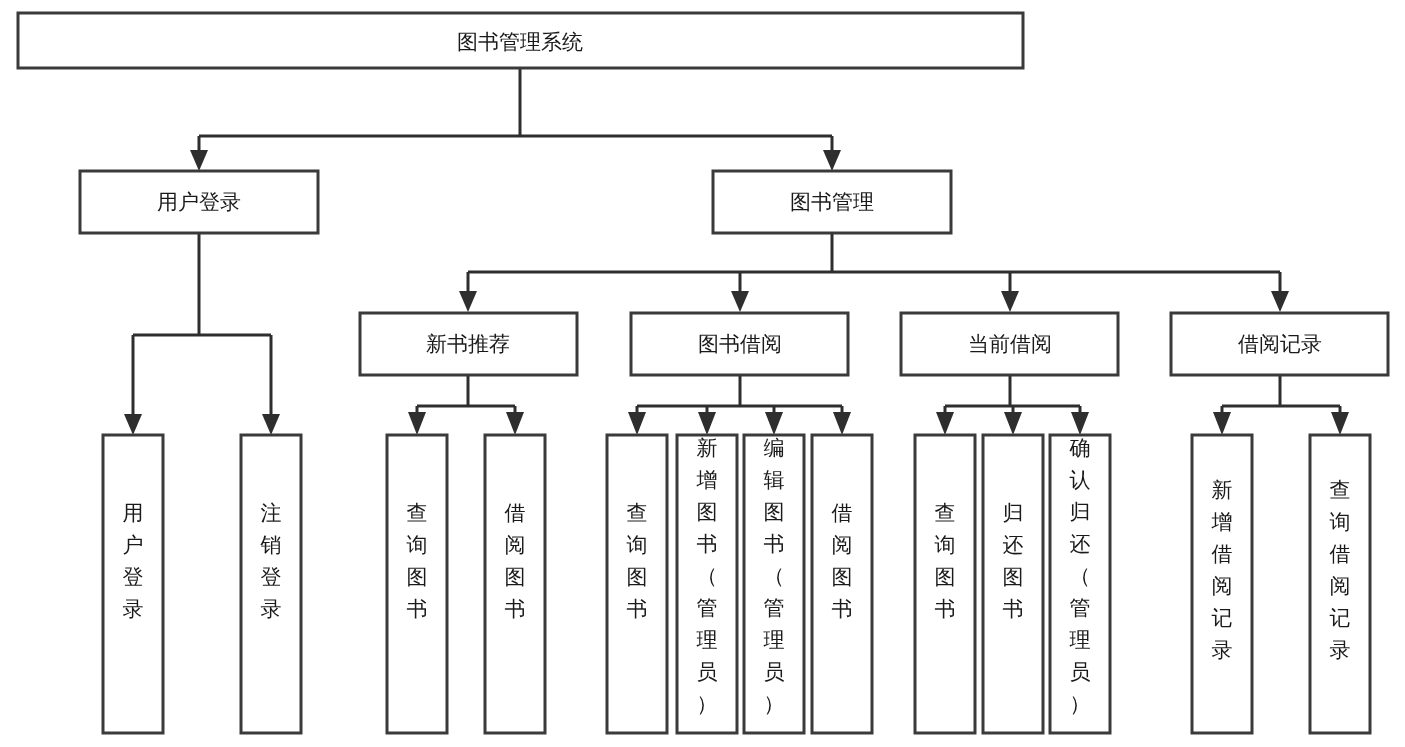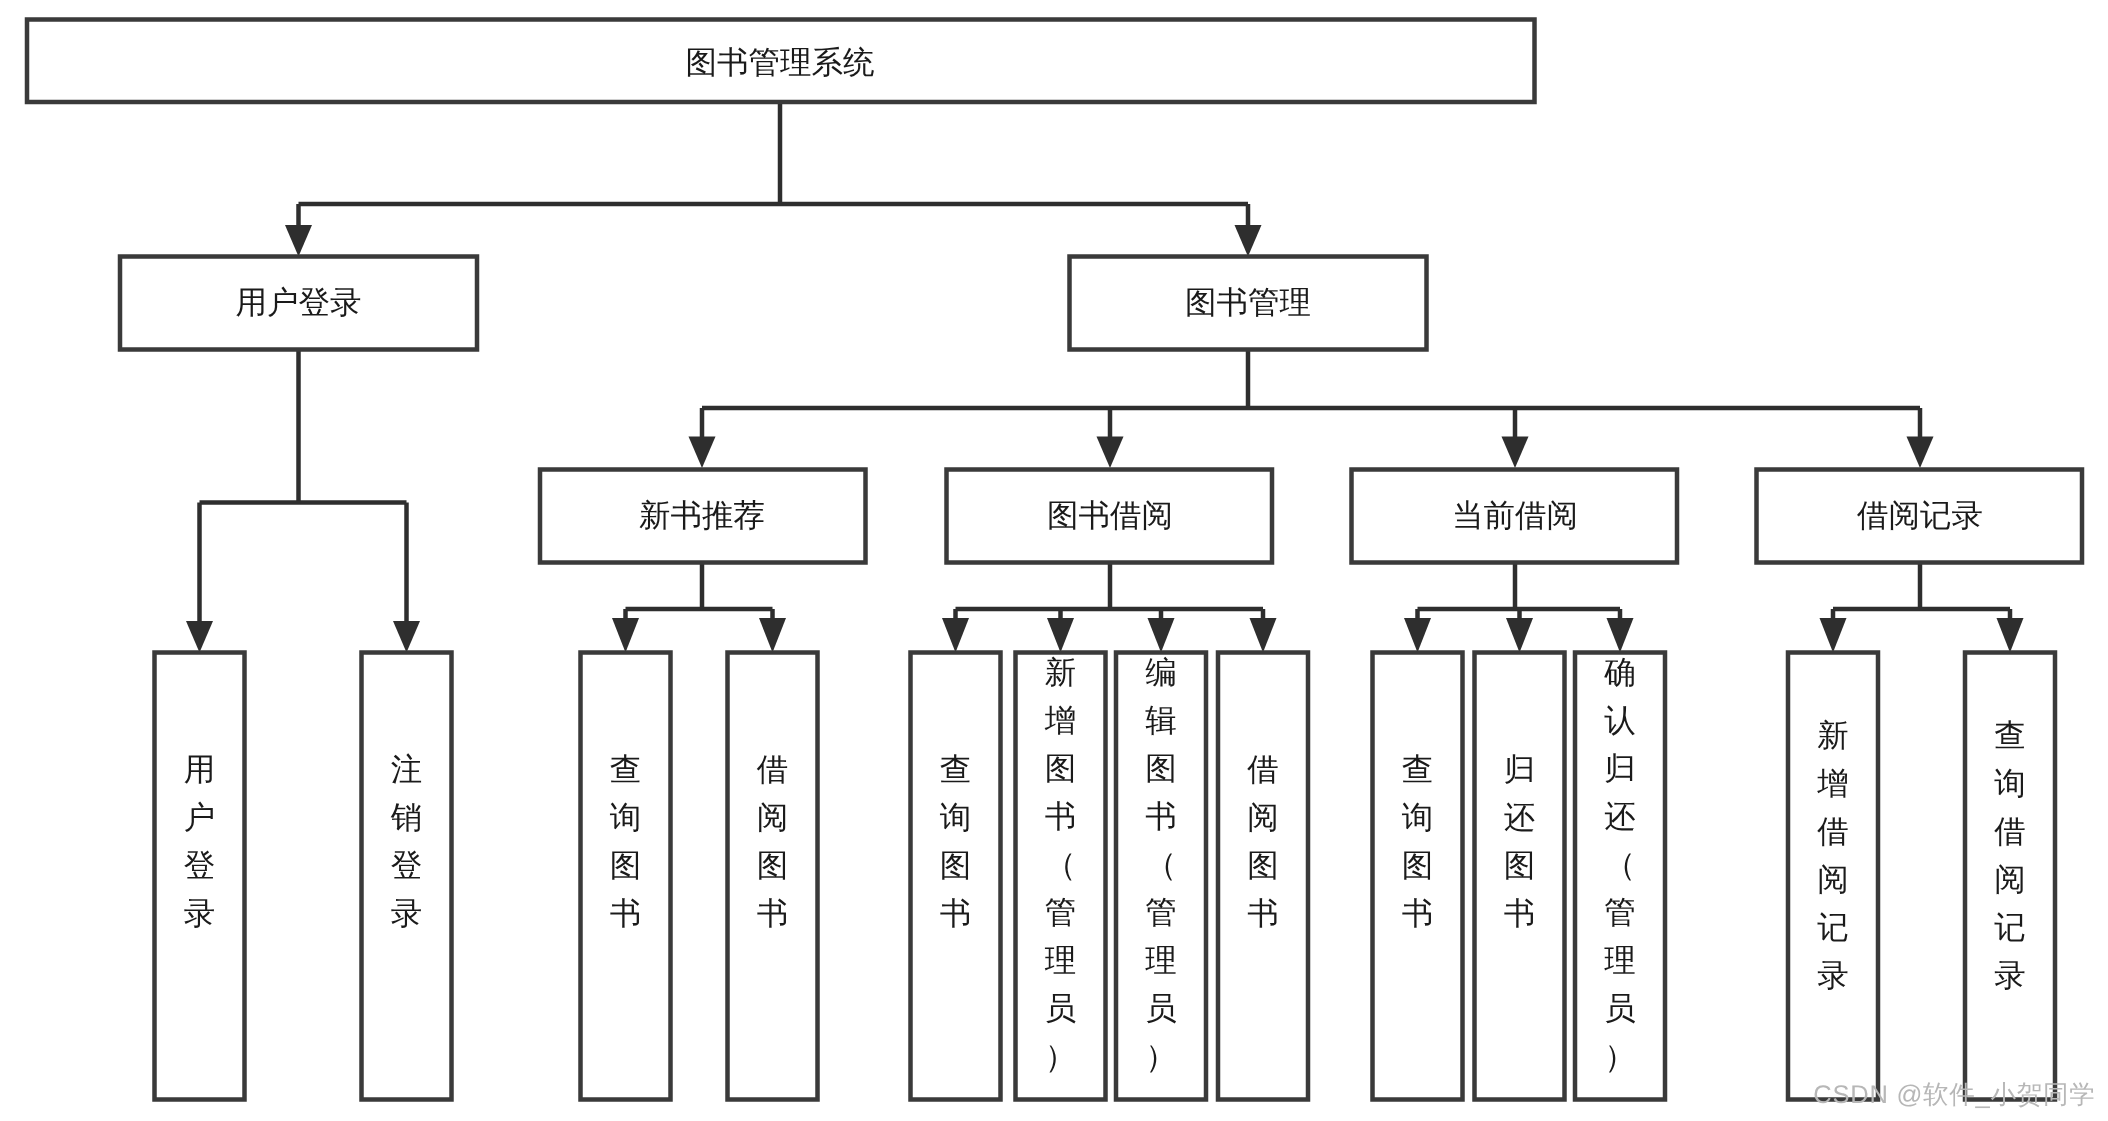--- a/index.html
+++ b/index.html
@@ -219,14 +219,13 @@
       <rect class="node-rect" x="1192" y="435" width="60" height="298"></rect>
       <text class="node-label-vert" x="1222" y="497"><tspan x="1222" y="497">新</tspan><tspan x="1222" y="529">增</tspan><tspan x="1222" y="561">借</tspan><tspan x="1222" y="593">阅</tspan><tspan x="1222" y="625">记</tspan><tspan x="1222" y="657">录</tspan></text>
     </g>
     <g>
       <rect class="node-rect" x="1310" y="435" width="60" height="298"></rect>
       <text class="node-label-vert" x="1340" y="497"><tspan x="1340" y="497">查</tspan><tspan x="1340" y="529">询</tspan><tspan x="1340" y="561">借</tspan><tspan x="1340" y="593">阅</tspan><tspan x="1340" y="625">记</tspan><tspan x="1340" y="657">录</tspan></text>
     </g>
 
   </svg>
 
-  <div class="watermark">CSDN @软件_小贺同学</div>
 </div>
 
 </body></html>

